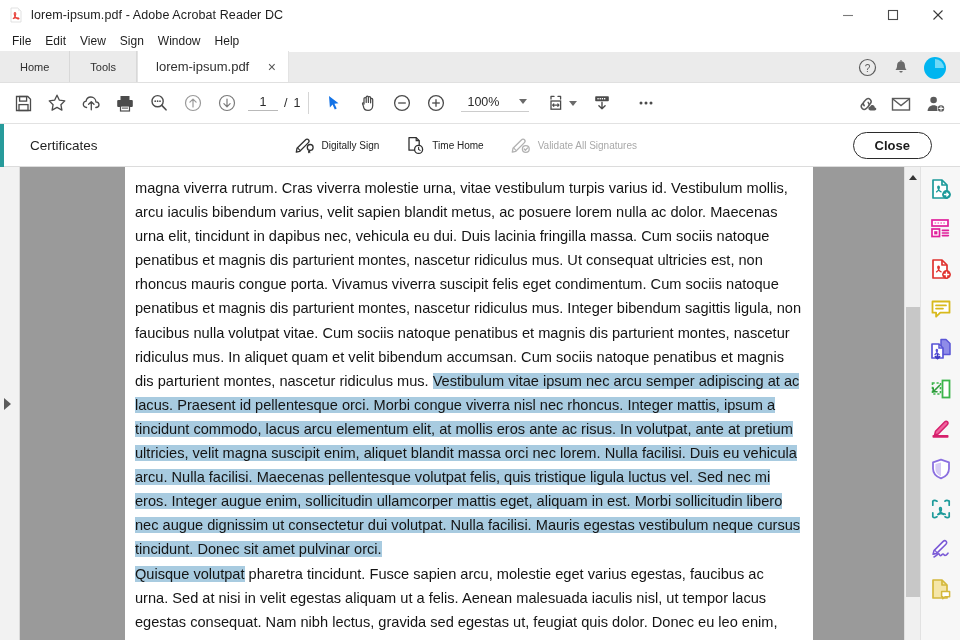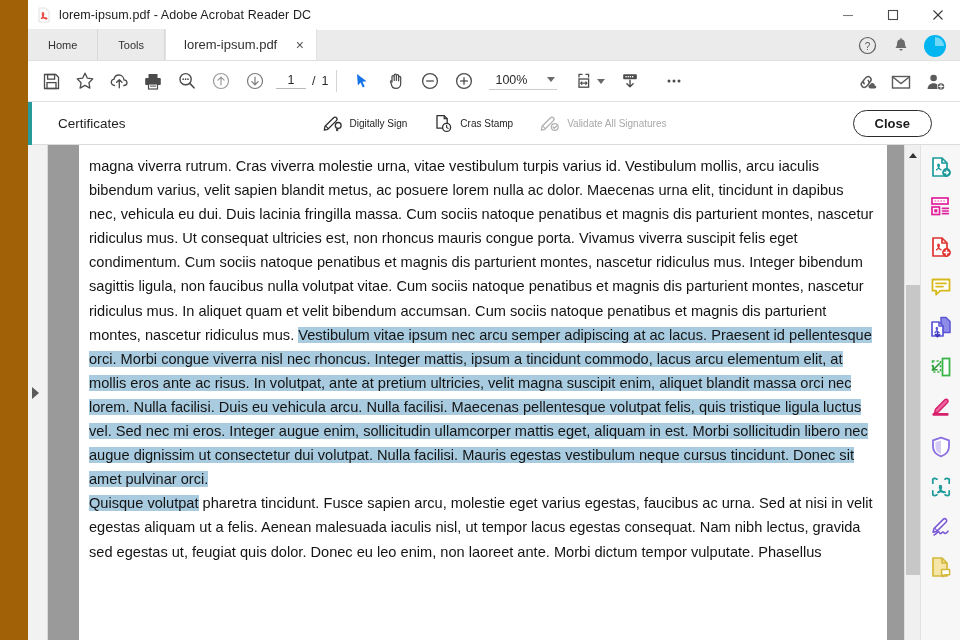--- a/index.html
+++ b/index.html
@@ -8,21 +8,20 @@
     overflow: hidden;
     font-family: "Liberation Sans", sans-serif;
     background: #ffffff;
   }
   #app {
     width: 960px; height: 640px;
     position: relative;
     display: flex;
     flex-direction: column;
     background: #a16207;
-    padding-left: 28px;
   }
 
   
   .titlebar {
     height: 30px;
     background: #ffffff;
     display: flex;
     align-items: center;
     flex: 0 0 30px;
     position: relative;
@@ -274,21 +273,21 @@
   }
   .docarea {
     flex: 1 1 auto;
     background: #9a9a9a;
     position: relative;
     overflow: hidden;
     display: flex;
     justify-content: center;
   }
   .page {
-    width: 808px;
+    width: 688px;
     background: #ffffff;
     margin-left: 14px;
     position: relative;
     overflow: hidden;
     padding: 9px 0 0 0;
   }
   .ptext {
     font-family: "Liberation Sans", sans-serif;
     font-size: 14.6px;
     line-height: 24.1px;
@@ -371,20 +370,28 @@
       </div>
       <div class="wc-btn">
         <svg width="12" height="12" viewBox="0 0 12 12">
             <line x1="1.5" y1="1.5" x2="10.5" y2="10.5" stroke="#3a3a3a" stroke-width="1.1"></line>
             <line x1="10.5" y1="1.5" x2="1.5" y2="10.5" stroke="#3a3a3a" stroke-width="1.1"></line>
           </svg>
       </div>
     </div>
   </div>
 
+  <div class="menubar">
+    <span class="menu-item">File</span>
+    <span class="menu-item">Edit</span>
+    <span class="menu-item">View</span>
+    <span class="menu-item">Sign</span>
+    <span class="menu-item">Window</span>
+    <span class="menu-item">Help</span>
+  </div>
 
   <div class="tabstrip">
     <div class="navtab sep">Home</div>
     <div class="navtab sep">Tools</div>
     <div class="doctab">
       <span class="lbl">lorem-ipsum.pdf</span>
       <span class="closex">×</span>
     </div>
     <div class="tab-right">
       <div class="circ-icon">
@@ -564,21 +571,21 @@
 
       <div class="cert-act">
         <span class="ci">
           <svg width="20" height="19" viewBox="0 0 20 19">
             <path d="M4 1.6h7.2l3 3v9.6H4z" fill="none" stroke="#303030" stroke-width="1.3" stroke-linejoin="round"></path>
             <path d="M11.2 1.6v3h3" fill="none" stroke="#303030" stroke-width="1.2"></path>
             <circle cx="13.6" cy="13.4" r="4" fill="#ffffff" stroke="#303030" stroke-width="1.3"></circle>
             <path d="M13.6 11.2v2.2l1.5 1" fill="none" stroke="#303030" stroke-width="1.1" stroke-linecap="round"></path>
           </svg>
         </span>
-        <span>Cras Stamp</span>
+        <span>Time Home</span>
       </div>
 
       <div class="cert-act disabled">
         <span class="ci">
           <svg width="21" height="19" viewBox="0 0 21 19">
             <path d="M3 12.3L11.4 4c1-1 2.4-1 3.1-.2.8.8.7 2.1-.3 3.1l-8.4 8.4-3.5.9z" fill="none" stroke="#b2b2b2" stroke-width="1.3" stroke-linejoin="round"></path>
             <line x1="3.6" y1="11.8" x2="6.5" y2="14.8" stroke="#b2b2b2" stroke-width="1.1"></line>
             <circle cx="15.8" cy="13" r="3.4" fill="#ffffff" stroke="#b2b2b2" stroke-width="1.3"></circle>
             <path d="M14.2 13l1.2 1.3 2.2-2.4" fill="none" stroke="#b2b2b2" stroke-width="1.3" stroke-linecap="round" stroke-linejoin="round"></path>
           </svg>

